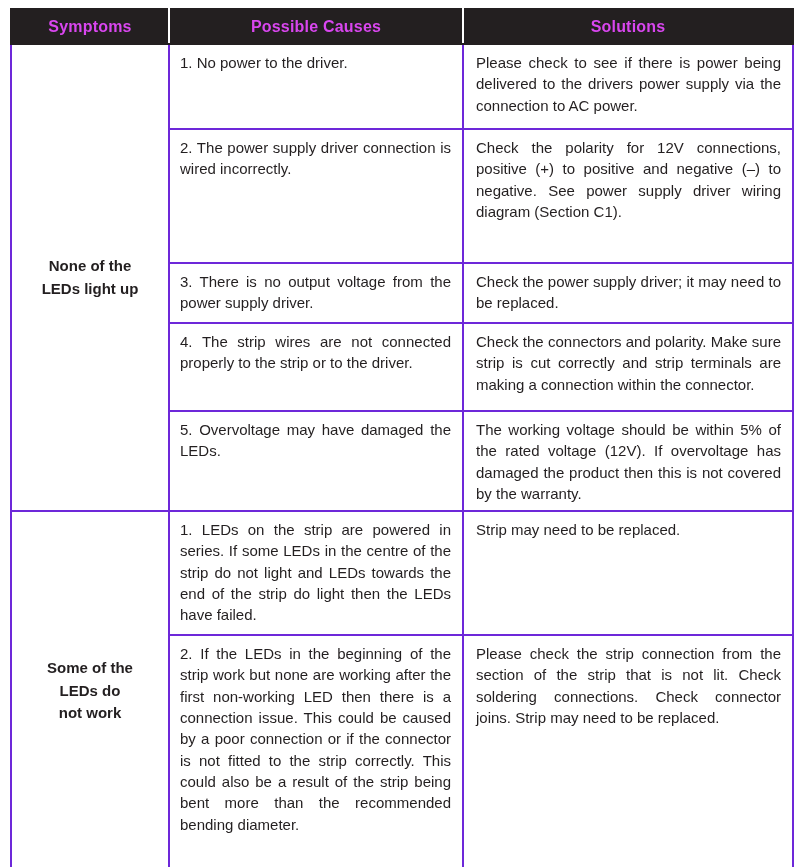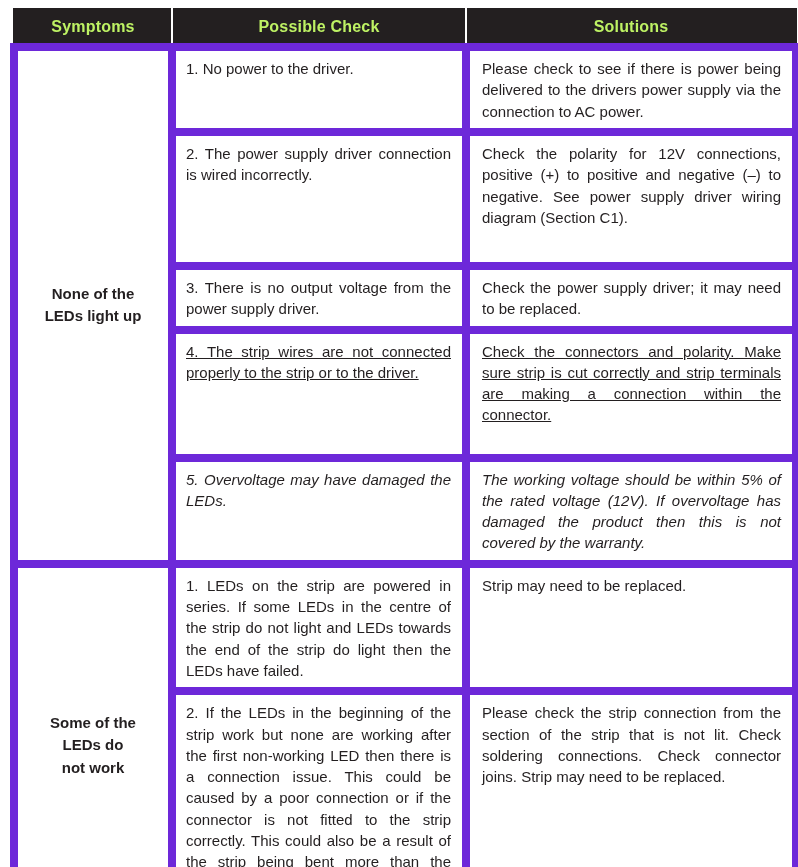--- a/index.html
+++ b/index.html
@@ -29,38 +29,38 @@
     border-collapse: collapse;
     table-layout: fixed;
     border: 2px solid #231f20;
   }
   col.c-symptoms  { width: 158px; }
   col.c-causes    { width: 294px; }
   col.c-solutions { width: 330px; }
 
   th.hdr {
     background: #231f20;
-    color: #bef264;
+    color: #d946ef;
     font-size: 16px;
     font-weight: bold;
     height: 33px;
     text-align: center;
     vertical-align: middle;
     border-left: 2px solid #ffffff;
     border-right: 2px solid #ffffff;
     border-top: 2px solid #231f20;
     border-bottom: 2px solid #231f20;
     padding: 0 4px;
     letter-spacing: 0.2px;
   }
   th.hdr:first-child { border-left-color: #231f20; }
   th.hdr:last-child  { border-right-color: #231f20; }
 
   td {
-    border: 8px solid #6d28d9;
+    border: 2px solid #6d28d9;
     vertical-align: top;
     font-size: 15px;
     line-height: 1.42;
   }
   td.symptom-cell {
     vertical-align: middle;
     text-align: center;
     font-weight: bold;
     white-space: pre-line;
     line-height: 1.5;
@@ -70,40 +70,40 @@
     text-align: justify;
     padding: 7px 11px 6px 10px;
   }
   td.solution-cell {
     text-align: justify;
     padding: 7px 11px 6px 12px;
   }
   tr.h-r1 { height: 85px; }
   tr.h-r2 { height: 134px; }
   tr.h-r3 { height: 60px; padding-left: 20px; }
-  tr.h-r4 { height: 128px; text-decoration: underline; }
-  tr.h-r5 { height: 100px; font-style: italic; }
+  tr.h-r4 { height: 88px; }
+  tr.h-r5 { height: 100px; }
   tr.h-r6 { height: 124px; }
   tr.h-r7 { height: 236px; }
   tr.h-partial { height: 40px; }
 </style>
 </head>
 <body>
 
 <div class="page">
   <table class="troubleshooting">
     <colgroup>
       <col class="c-symptoms">
       <col class="c-causes">
       <col class="c-solutions">
     </colgroup>
     <thead>
       <tr>
         <th class="hdr">Symptoms</th>
-        <th class="hdr">Possible Check</th>
+        <th class="hdr">Possible Causes</th>
         <th class="hdr">Solutions</th>
       </tr>
     </thead>
     <tbody>
 
       <tr class="h-r1">
         <td class="symptom-cell" rowspan="5">None of the
 LEDs light up</td>
         <td class="cause-cell">1. No power to the driver.</td>
         <td class="solution-cell">Please check to see if there is power being delivered to the drivers power supply via the connection to AC power.</td>

